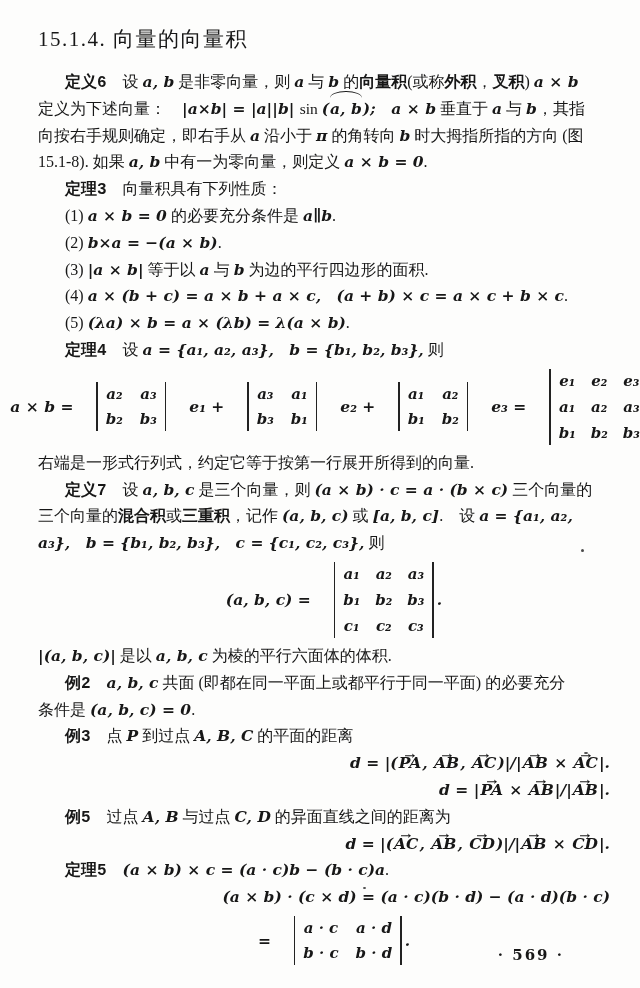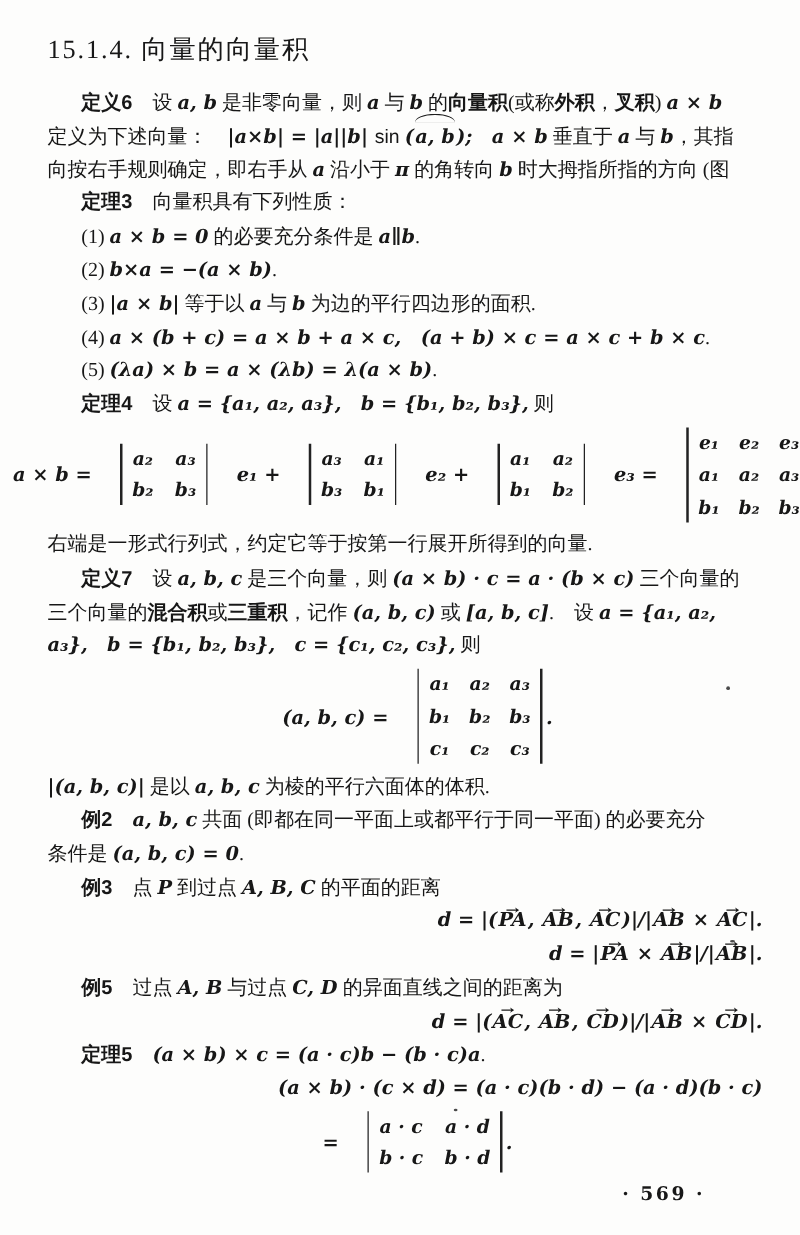--- a/index.html
+++ b/index.html
@@ -20,23 +20,23 @@
   }
   .line {
     height:26.8px; line-height:26.8px;
     font-size:16px;
     white-space:nowrap;
   }
   .line.ind { padding-left:27px; }
   .line.center { text-align:right; }
   
   .c  { font-family:"Liberation Serif","DejaVu Serif",serif; }
-  .cb { font-family:Liberation Sans, sans-serif; font-weight:bold; }
+  .cb { font-family:Liberation Mono, monospace; font-weight:bold; }
   .m  { font-family:"DejaVu Serif",serif; font-style:italic; font-weight:bold; font-size:15.5px; }
-  .mr { font-family:Liberation Sans, sans-serif; font-style:normal; font-size:15.5px; }
+  .mr { font-family:Liberation Serif, serif; font-style:normal; font-size:15.5px; }
   .vec { font-family:"DejaVu Serif",serif; font-style:italic; font-weight:bold; font-size:15.5px;
          position:relative; display:inline-block; padding:0 1px; }
   .vec::before {
     content:"\2192";
     position:absolute; top:-0.78em; left:50%;
     transform:translateX(-50%) scaleX(1.4);
     font-size:0.62em; font-style:normal;
   }
   .arc { font-family:"DejaVu Serif",serif; font-style:italic; font-weight:bold; font-size:15.5px;
          position:relative; display:inline-block; padding:0 1px; }
@@ -72,20 +72,21 @@
 
 <div class="page">
   <div class="content">
 
     <div class="doc-title">15.1.4. 向量的向量积</div>
 
     <div>
         <div class="line ind"><span class="cb">定义6</span><span class="c">　设 </span><span class="m">a, b</span><span class="c"> 是非零向量，则 </span><span class="m">a</span><span class="c"> 与 </span><span class="m">b</span><span class="c"> 的</span><span class="cb">向量积</span><span class="c">(或称</span><span class="cb">外积</span><span class="c">，</span><span class="cb">叉积</span><span class="c">) </span><span class="m">a × b</span></div>
         <div class="line"><span class="c">定义为下述向量：　</span><span class="m">|a×b| = |a||b| </span><span class="mr">sin </span><span class="m">(</span><span class="arc">a, b</span><span class="m">);　a × b</span><span class="c"> 垂直于 </span><span class="m">a</span><span class="c"> 与 </span><span class="m">b</span><span class="c">，其指</span></div>
         <div class="line"><span class="c">向按右手规则确定，即右手从 </span><span class="m">a</span><span class="c"> 沿小于 </span><span class="m">π</span><span class="c"> 的角转向 </span><span class="m">b</span><span class="c"> 时大拇指所指的方向 (图</span></div>
+        <div class="line"><span class="c">15.1-8). 如果 </span><span class="m">a, b</span><span class="c"> 中有一为零向量，则定义 </span><span class="m">a × b = 0</span><span class="c">.</span></div>
         <div class="line ind"><span class="cb">定理3</span><span class="c">　向量积具有下列性质：</span></div>
         <div class="line ind"><span class="c">(1) </span><span class="m">a × b = 0</span><span class="c"> 的必要充分条件是 </span><span class="m">a∥b</span><span class="c">.</span></div>
         <div class="line ind"><span class="c">(2) </span><span class="m">b×a = −(a × b)</span><span class="c">.</span></div>
         <div class="line ind"><span class="c">(3) </span><span class="m">|a × b|</span><span class="c"> 等于以 </span><span class="m">a</span><span class="c"> 与 </span><span class="m">b</span><span class="c"> 为边的平行四边形的面积.</span></div>
         <div class="line ind"><span class="c">(4) </span><span class="m">a × (b + c) = a × b + a × c,　(a + b) × c = a × c + b × c</span><span class="c">.</span></div>
         <div class="line ind"><span class="c">(5) </span><span class="m">(λa) × b = a × (λb) = λ(a × b)</span><span class="c">.</span></div>
         <div class="line ind"><span class="cb">定理4</span><span class="c">　设 </span><span class="m">a = {a₁, a₂, a₃},　b = {b₁, b₂, b₃},</span><span class="c"> 则</span></div>
       </div>
 
     <div class="display">

